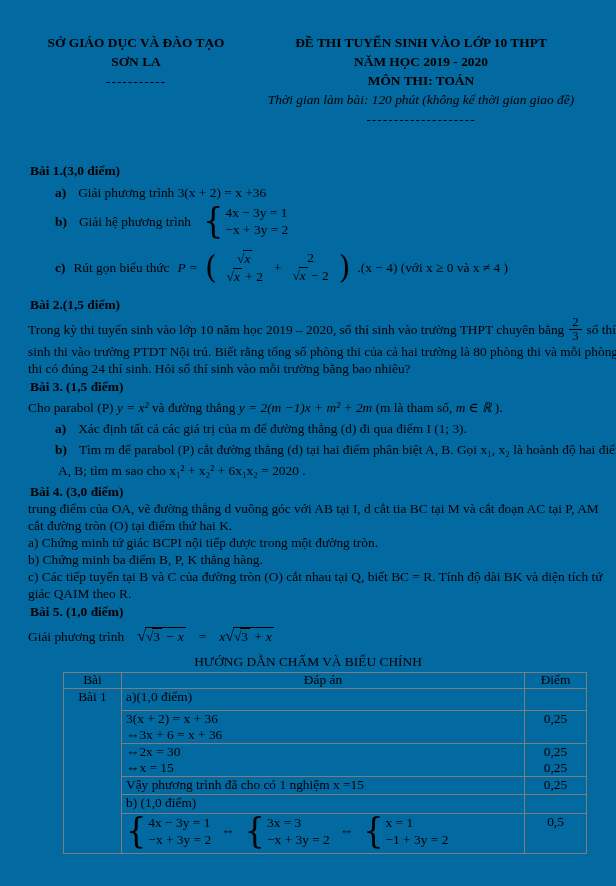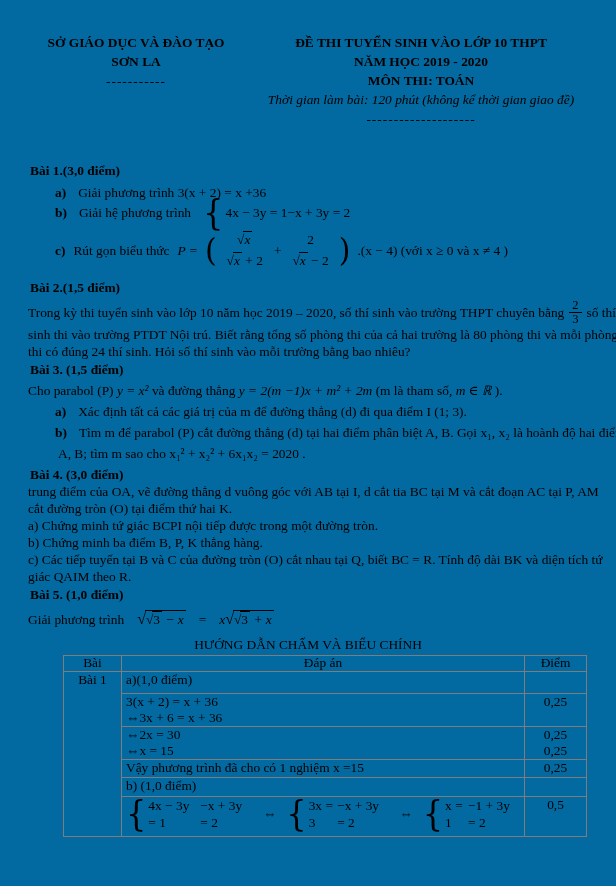--- a/index.html
+++ b/index.html
@@ -14,33 +14,33 @@
   .dashes{font-weight:normal;letter-spacing:1px;}
   
   .sec-title{font-weight:bold;margin-left:30px;white-space:nowrap;}
   .line{margin-left:28px;white-space:nowrap;line-height:17px;}
   .item{display:flex;margin-left:55px;line-height:17px;column-gap:12px;white-space:nowrap;}
   .item .lbl{font-weight:bold;}
   .mrow{display:flex;align-items:center;white-space:nowrap;}
   
   .frac{display:inline-flex;flex-direction:column;align-items:center;text-align:center;line-height:16px;}
   .frac .num{padding:0 3px;}
-  .frac .den{border-top:4px solid #0369a1;padding:0 3px;}
+  .frac .den{border-top:1px solid #0369a1;padding:0 3px;}
   .sfrac{display:inline-flex;flex-direction:column;align-items:center;font-size:12.5px;line-height:13px;margin:0 5px;}
   .sfrac .den{border-top:1px solid #000;padding:0 3px;}
   
   .sq{display:inline-block;white-space:nowrap;}
   .rsign{display:inline-block;}
   .rbar{display:inline-block;border-top:1px solid #000;margin-left:-1px;padding:0 2px 0 1px;line-height:1.15;}
   .rsign.big{font-size:16px;}
   
   .bigp{font-size:30px;font-weight:300;line-height:0;font-family:"DejaVu Serif",serif;transform:scaleY(1.08);margin:0 -1px;}
   .sys{display:inline-flex;align-items:center;}
   .brace{font-size:32px;font-weight:300;line-height:0;font-family:"DejaVu Serif",serif;transform:scaleY(1.08);margin-right:2px;}
-  .syslines{display:flex;flex-direction:row;line-height:17px;text-align:left;}
+  .syslines{display:flex;flex-direction:column;line-height:17px;text-align:left;}
   .grp{white-space:nowrap;}
   
   .ans-heading{text-align:center;margin-top:5px;line-height:16px;}
   table.ans{border-collapse:collapse;margin:2px 0 0 63px;table-layout:fixed;}
   table.ans td, table.ans th{border:1px solid #7d7d7d;padding:0 4px;font-weight:normal;
         font-size:13.4px;line-height:16px;vertical-align:top;overflow:hidden;}
   th.c-bai{width:49px;}  th.c-dapan{width:394px;}  th.c-diem{width:53px;}
   table.ans th{text-align:center;height:15px;line-height:14px;}
   td.diem{text-align:center;}
   td.vb{vertical-align:bottom;}

